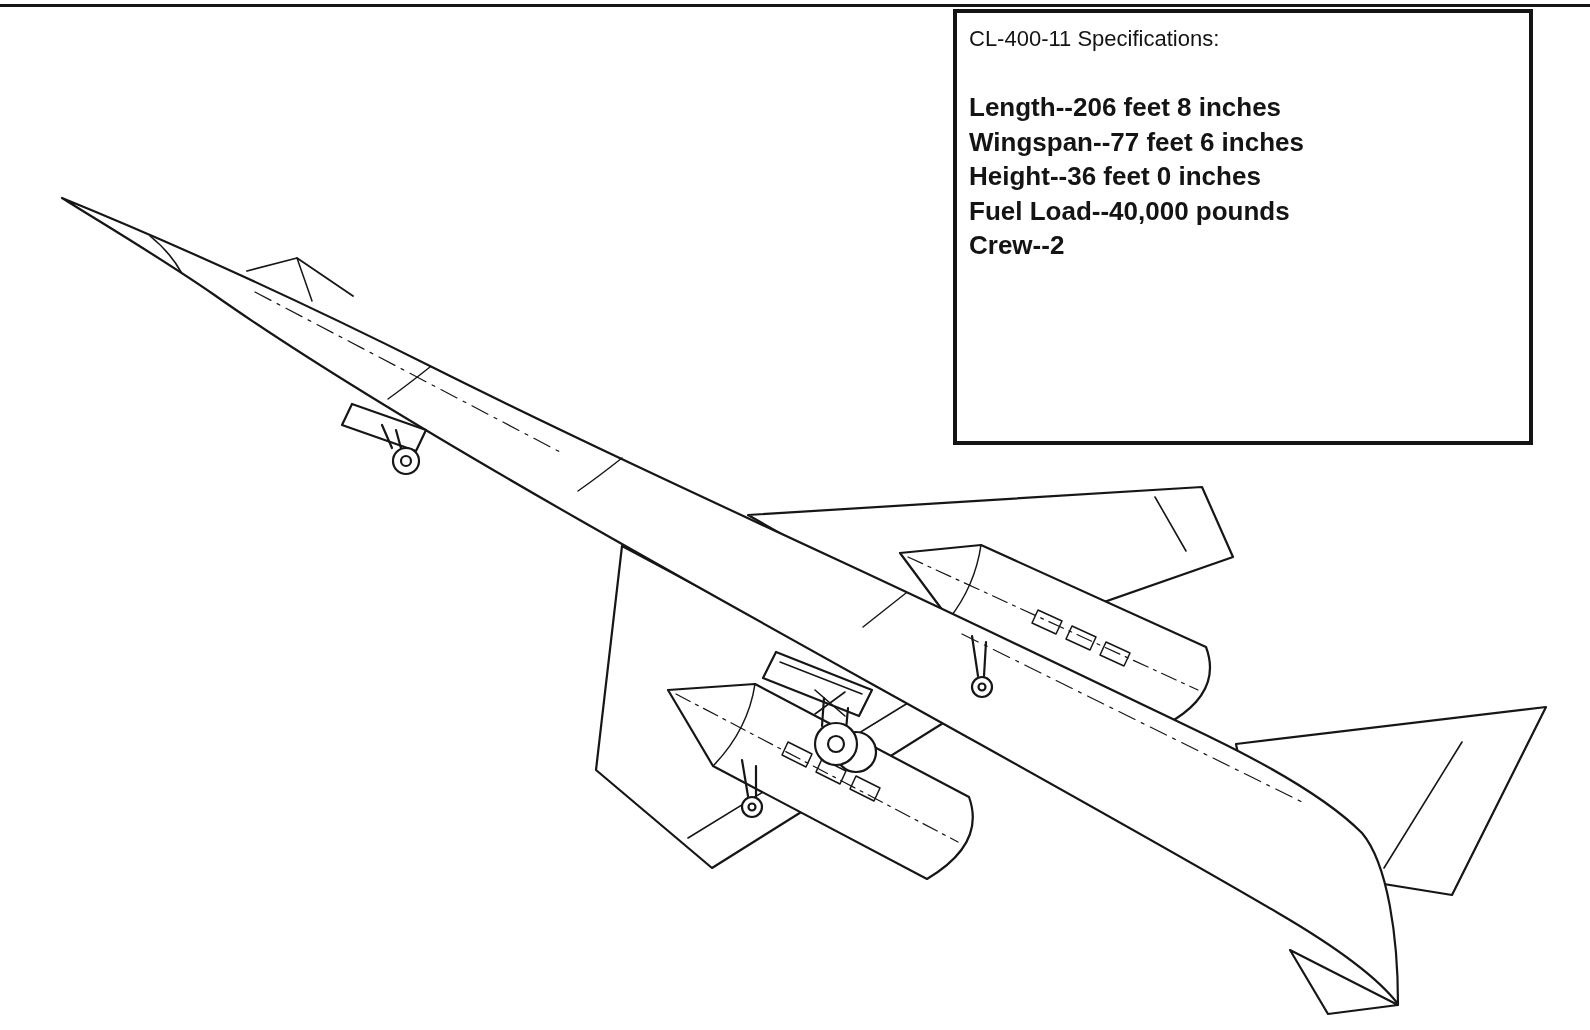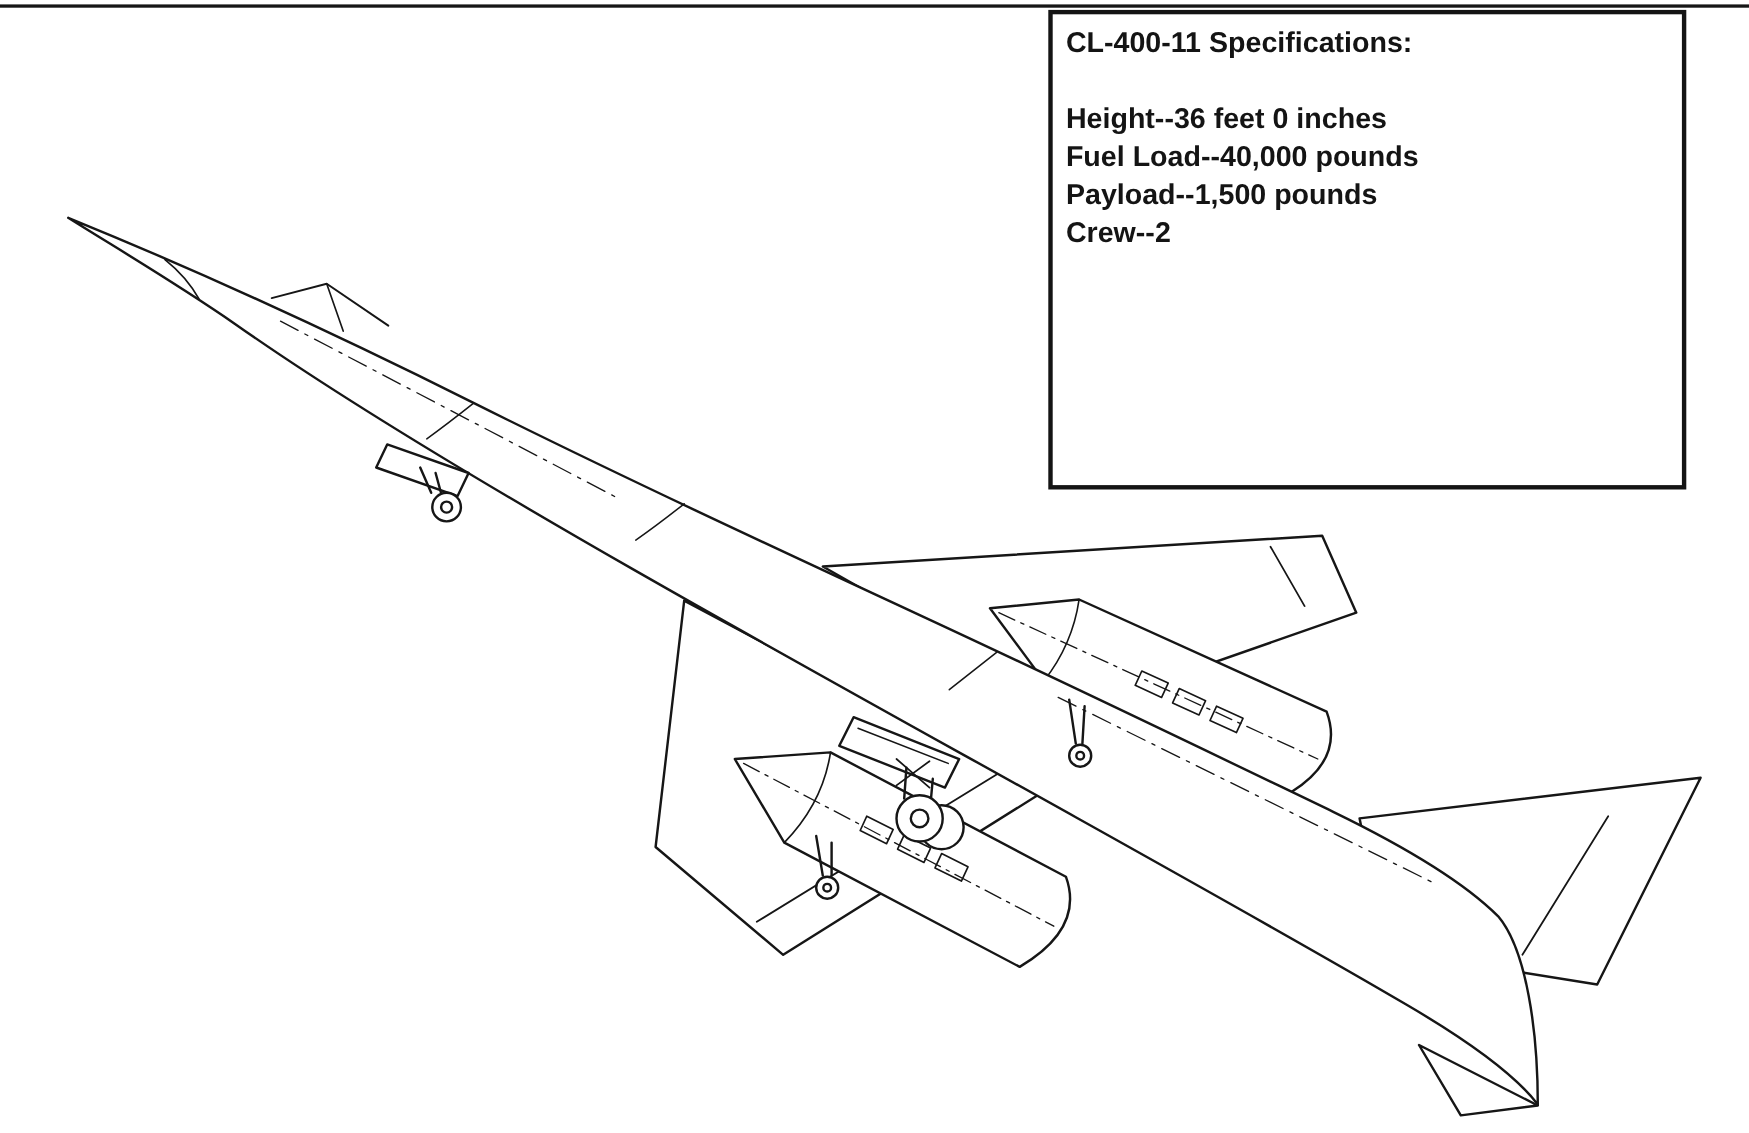--- a/index.html
+++ b/index.html
@@ -30,22 +30,22 @@
   .spec-box {
     position: absolute;
     left: 953px; top: 9px;
     width: 580px; height: 436px;
     border: 4px solid #141414;
     background: #ffffff;
     padding: 8px 12px;
     overflow: hidden;
   }
   .spec-title {
-    font-size: 26px;
-    font-weight: bold;
+    font-size: 22px;
+    font-weight: normal;
     color: #141414;
     line-height: 35px;
     white-space: nowrap;
   }
   .spec-lines { margin-top: 34px; }
   .spec-line {
     font-size: 26px;
     font-weight: bold;
     color: #141414;
     line-height: 34.5px;
@@ -147,20 +147,21 @@
         <circle cx="406" cy="461" r="13" fill="#ffffff"></circle>
         <circle cx="406" cy="461" r="5"></circle>
       </g>
 
     </g>
   </svg>
 
   <div class="spec-box">
     <div class="spec-title">CL-400-11 Specifications:</div>
     <div class="spec-lines">
+      <div class="spec-line">Length--206 feet 8 inches</div>
+      <div class="spec-line">Wingspan--77 feet 6 inches</div>
       <div class="spec-line">Height--36 feet 0 inches</div>
       <div class="spec-line">Fuel Load--40,000 pounds</div>
-      <div class="spec-line">Payload--1,500 pounds</div>
       <div class="spec-line">Crew--2</div>
     </div>
   </div>
 
 </div>
 
 </body></html>

